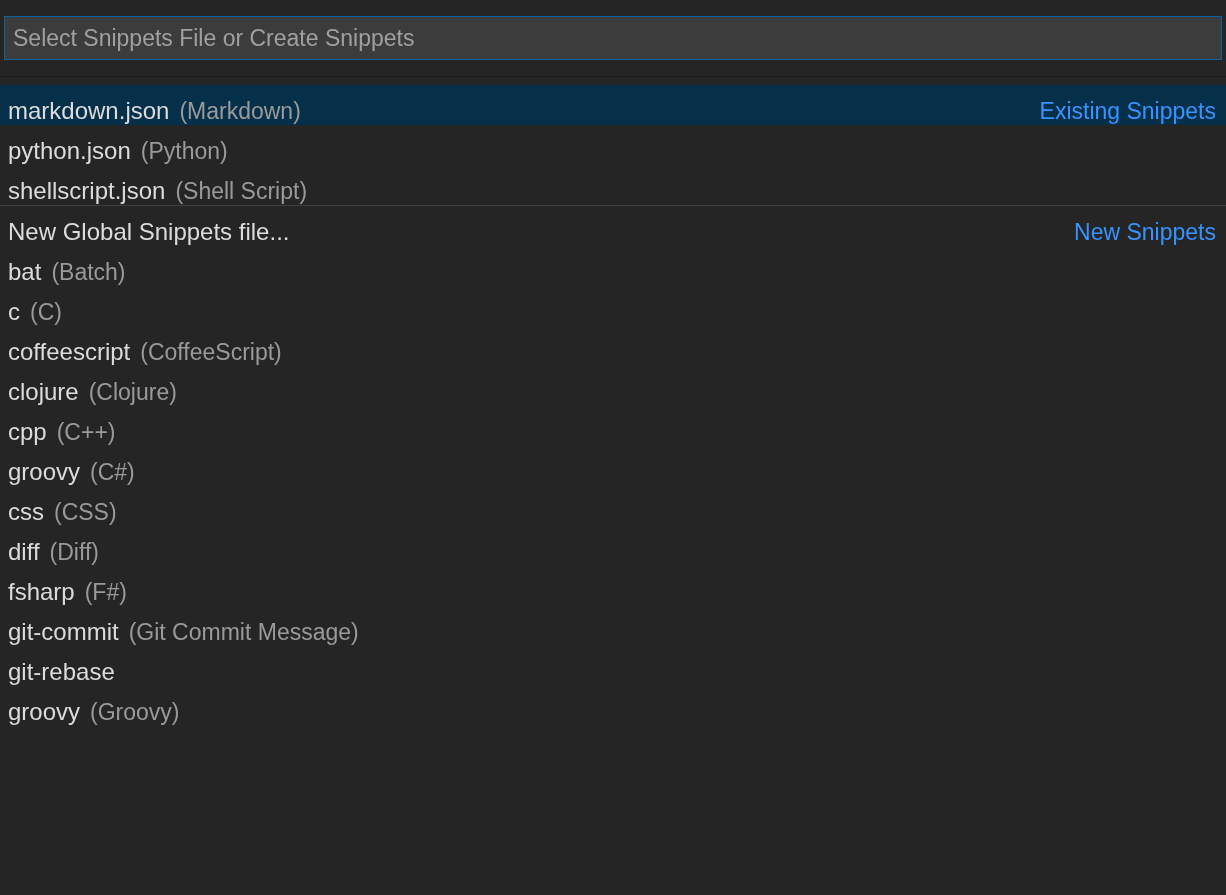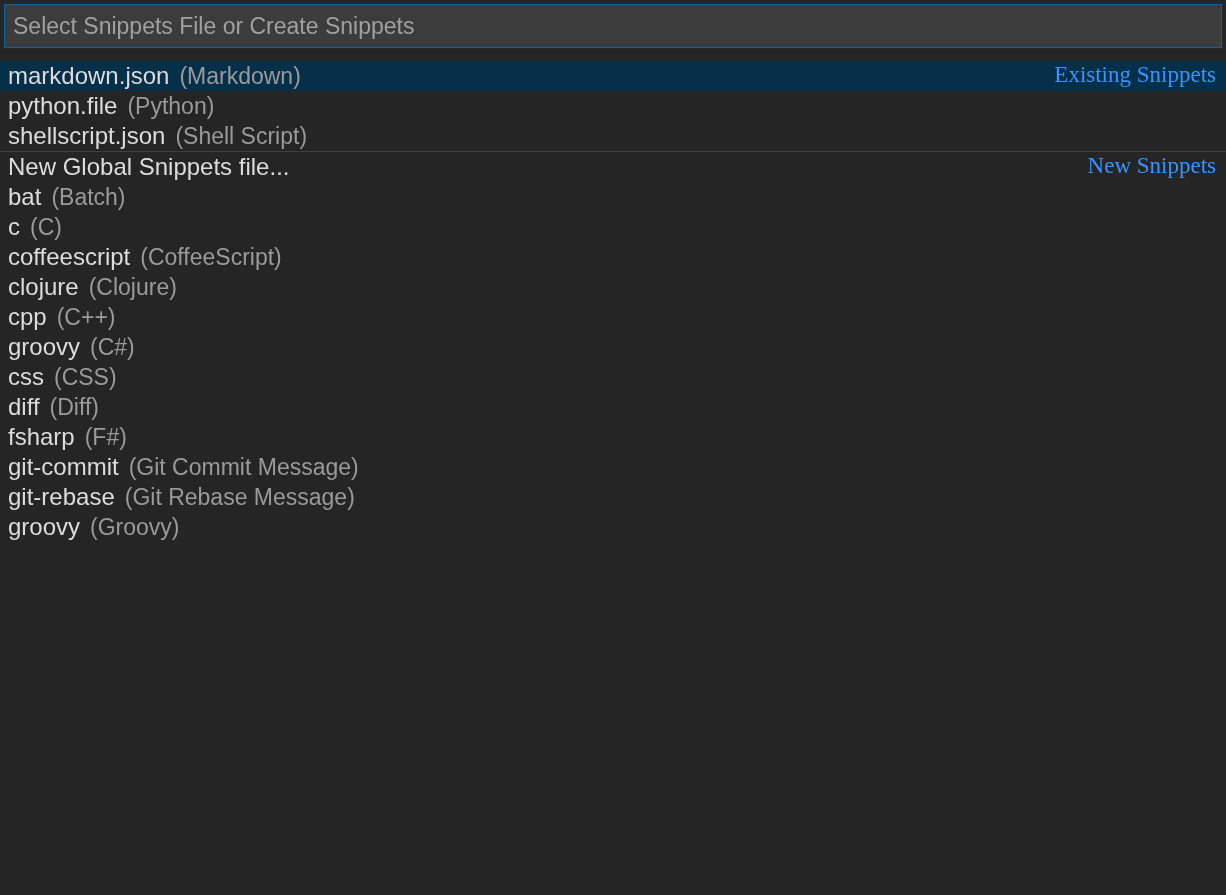--- a/index.html
+++ b/index.html
@@ -13,21 +13,21 @@
       width: 1226px;
       height: 895px;
       overflow: hidden;
       color: #cccccc;
     }
     .quickpick-container {
       width: 100%;
       background-color: #252526;
     }
     .search-wrapper {
-      padding: 4px 4px;
+      padding: 16px 4px;
       background-color: #252526;
       border-bottom: 1px solid #1e1e1e;
     }
     .search-input {
       width: 100%;
       height: 44px;
       background-color: #3c3c3c;
       border: 1px solid #0e639c;
       color: #cccccc;
       font-size: 23px;
@@ -40,24 +40,24 @@
     }
     .results-container {
       padding-top: 8px;
     }
     .separator {
       border-top: 1px solid #3f3f3f;
       margin: 0;
     }
     .list-row {
       display: flex;
-      align-items: flex-start;
+      align-items: flex-end;
       justify-content: space-between;
-      height: 30px;
-      padding: 1px 10px 0 8px;
+      height: 40px;
+      padding: 10px 10px 0 8px;
       cursor: pointer;
     }
     .list-row.selected {
       background-color: #062f4a;
     }
     .row-left {
       display: flex;
       align-items: baseline;
       gap: 10px;
     }
@@ -67,21 +67,20 @@
       font-weight: 400;
     }
     .row-description {
       font-size: 23px;
       color: #9a9a9a;
     }
     .section-label {
       font-size: 23px;
       color: #3794ff;
       white-space: nowrap;
-      font-family: Liberation Serif, serif;
     }
   </style>
 </head>
 <body>
 
 <div class="quickpick-container">
 
   <div class="search-wrapper">
     <input type="text" class="search-input" placeholder="Select Snippets File or Create Snippets" style="">
   </div>
@@ -91,21 +90,21 @@
     <div class="list-row selected">
       <div class="row-left">
         <span class="row-label">markdown.json</span>
         <span class="row-description">(Markdown)</span>
       </div>
       <span class="section-label">Existing Snippets</span>
     </div>
 
     <div class="list-row">
       <div class="row-left">
-        <span class="row-label">python.file</span>
+        <span class="row-label">python.json</span>
         <span class="row-description">(Python)</span>
       </div>
     </div>
 
     <div class="list-row">
       <div class="row-left">
         <span class="row-label">shellscript.json</span>
         <span class="row-description">(Shell Script)</span>
       </div>
     </div>
@@ -187,21 +186,20 @@
     <div class="list-row">
       <div class="row-left">
         <span class="row-label">git-commit</span>
         <span class="row-description">(Git Commit Message)</span>
       </div>
     </div>
 
     <div class="list-row">
       <div class="row-left">
         <span class="row-label">git-rebase</span>
-        <span class="row-description">(Git Rebase Message)</span>
       </div>
     </div>
 
 
     <div class="list-row">
       <div class="row-left">
         <span class="row-label">groovy</span>
         <span class="row-description">(Groovy)</span>
       </div>
     </div>

